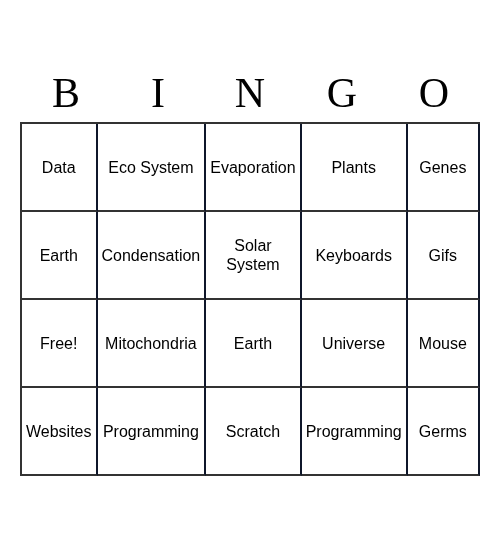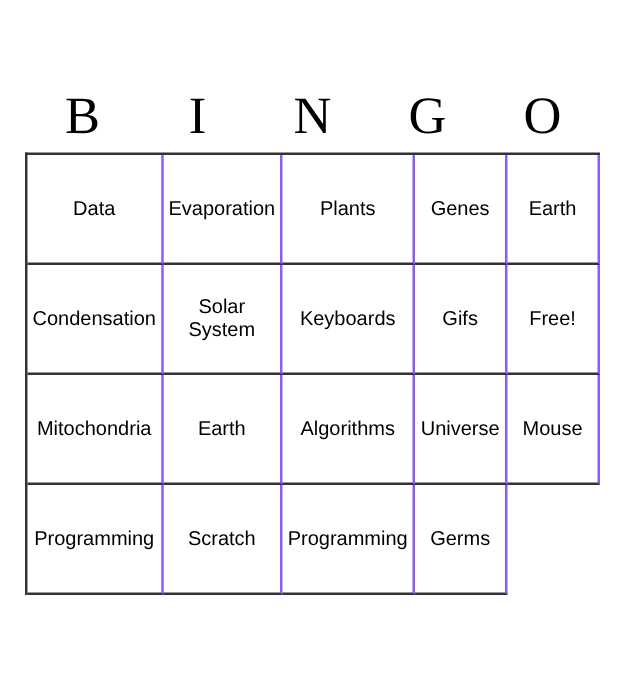--- a/index.html
+++ b/index.html
@@ -38,21 +38,21 @@
     }
 
     .bingo-grid {
       display: grid;
       grid-template-columns: repeat(5, 1fr);
       border-top: 2px solid #333;
       border-left: 2px solid #333;
     }
 
     .bingo-cell {
-      border-right: 2px solid #8b5cf6;
+      border-right: 2px solid #0f172a;
       border-bottom: 2px solid #333;
       min-height: 88px;
       display: flex;
       align-items: center;
       justify-content: center;
       text-align: center;
       padding: 6px 4px;
     }
 
     .bingo-cell .cell-text {
@@ -66,20 +66,23 @@
   <div class="bingo-header">
   <div class="bingo-letter">B</div>
       <div class="bingo-letter">I</div>
       <div class="bingo-letter">N</div>
       <div class="bingo-letter">G</div>
       <div class="bingo-letter">O</div>
     </div>
   <div class="bingo-grid">
   <div class="bingo-cell">
         <span class="cell-text xl">Data</span>
+      </div>
+      <div class="bingo-cell">
+        <span class="cell-text sm">Eco System</span>
       </div>
       <div class="bingo-cell">
         <span class="cell-text xs">Evaporation</span>
       </div>
       <div class="bingo-cell">
         <span class="cell-text lg">Plants</span>
       </div>
       <div class="bingo-cell">
         <span class="cell-text md">Genes</span>
       </div>
@@ -101,27 +104,27 @@
       <div class="bingo-cell">
         <span class="cell-text xl">Free!</span>
       </div>
       <div class="bingo-cell">
         <span class="cell-text xs">Mitochondria</span>
       </div>
       <div class="bingo-cell">
         <span class="cell-text xl">Earth</span>
       </div>
       <div class="bingo-cell">
-        <span class="cell-text sm">Algorithms</span>
-      </div>
-      <div class="bingo-cell">
         <span class="cell-text sm">Universe</span>
       </div>
       <div class="bingo-cell">
         <span class="cell-text lg">Mouse</span>
+      </div>
+      <div class="bingo-cell">
+        <span class="cell-text sm">Websites</span>
       </div>
       <div class="bingo-cell">
         <span class="cell-text xs">Programming</span>
       </div>
       <div class="bingo-cell">
         <span class="cell-text lg">Scratch</span>
       </div>
       <div class="bingo-cell">
         <span class="cell-text xs">Programming</span>
       </div>

